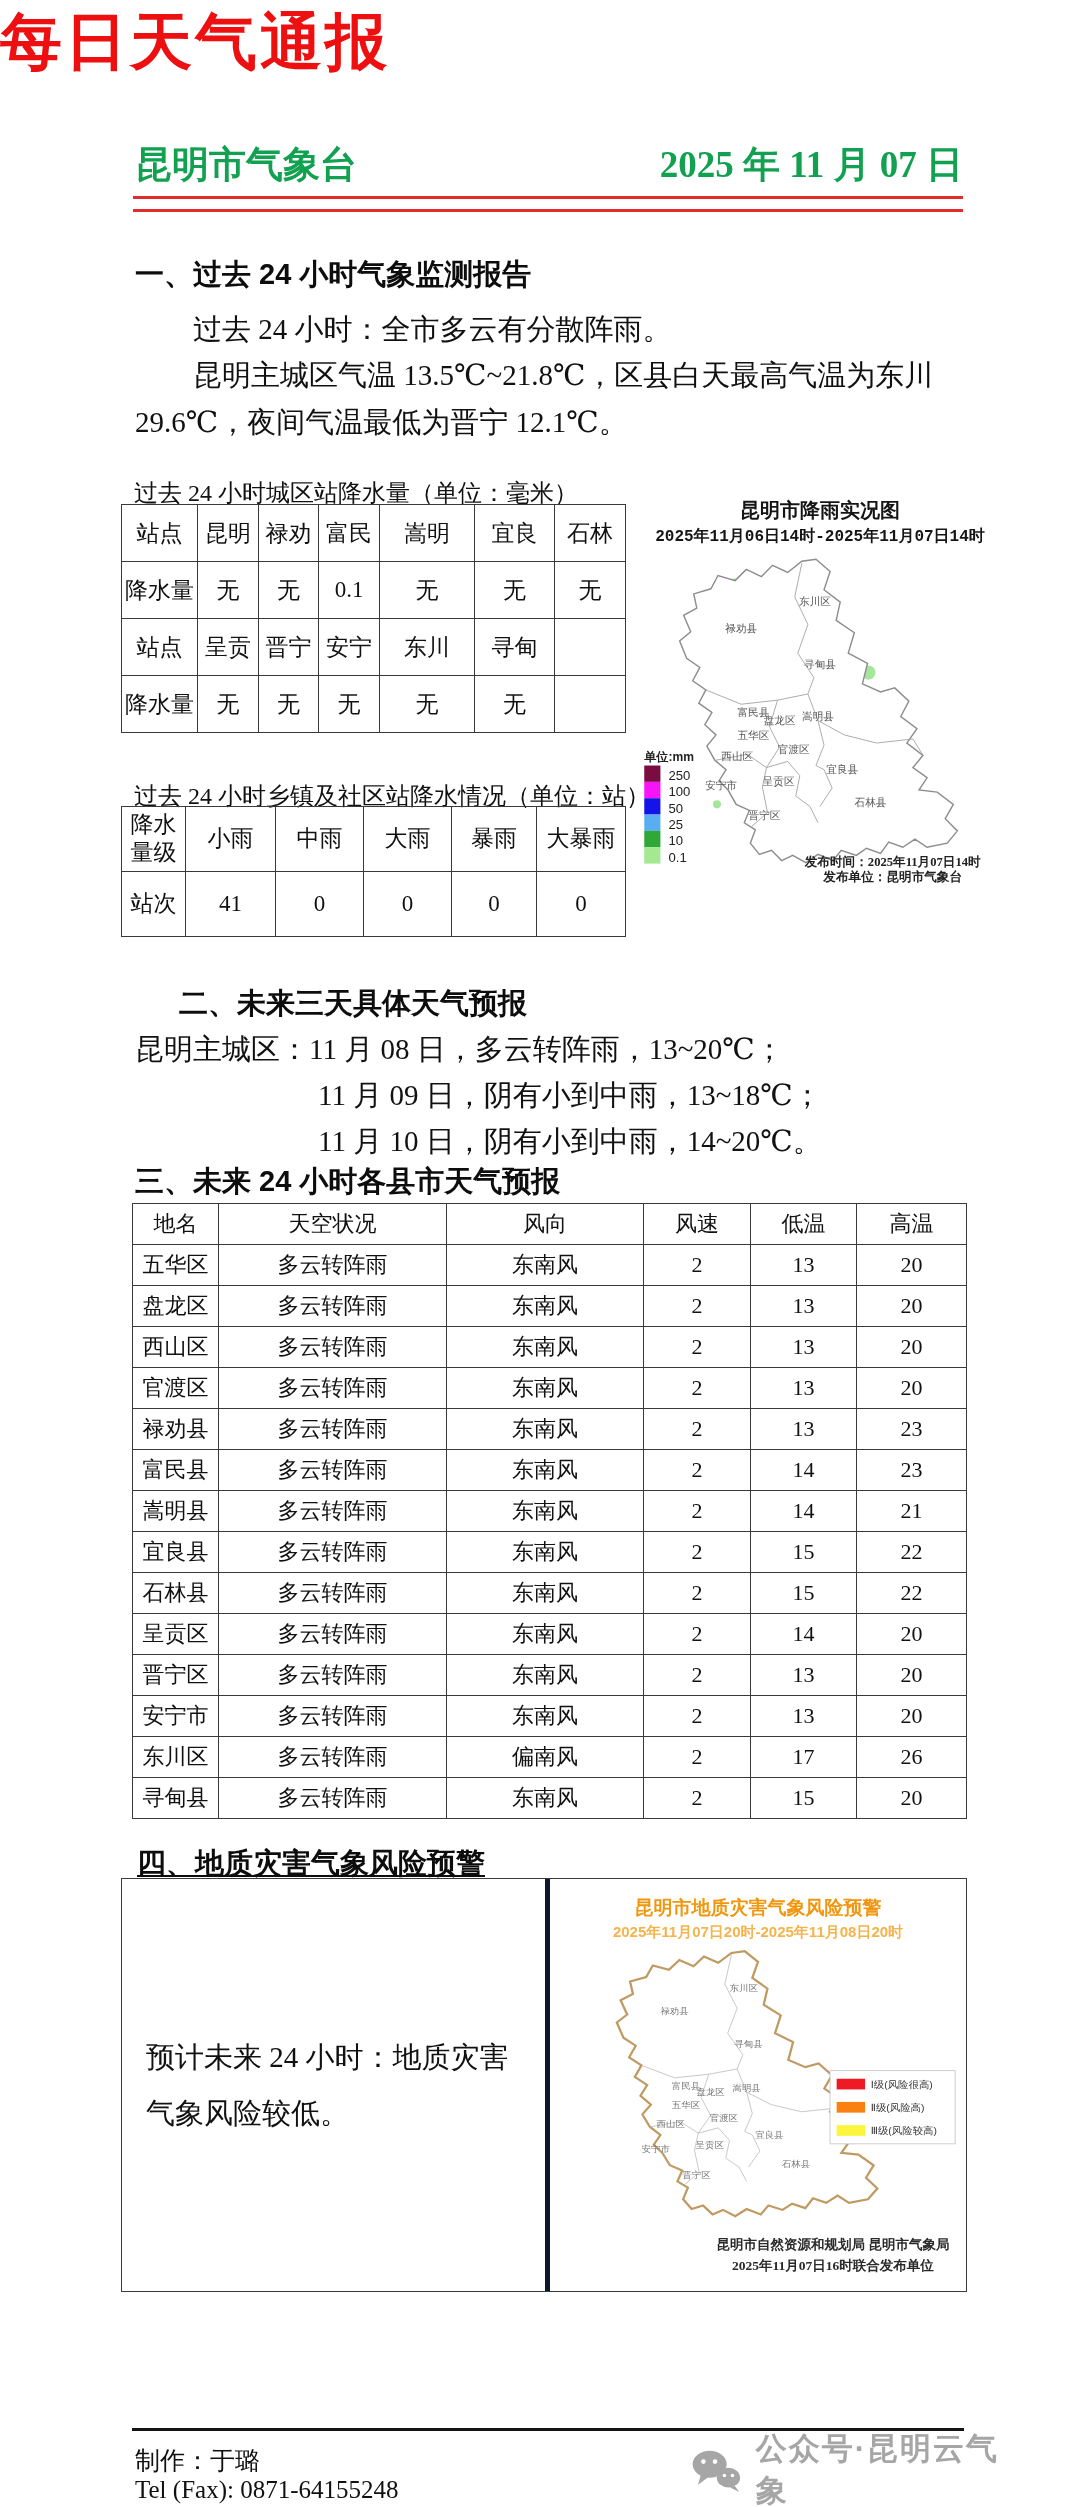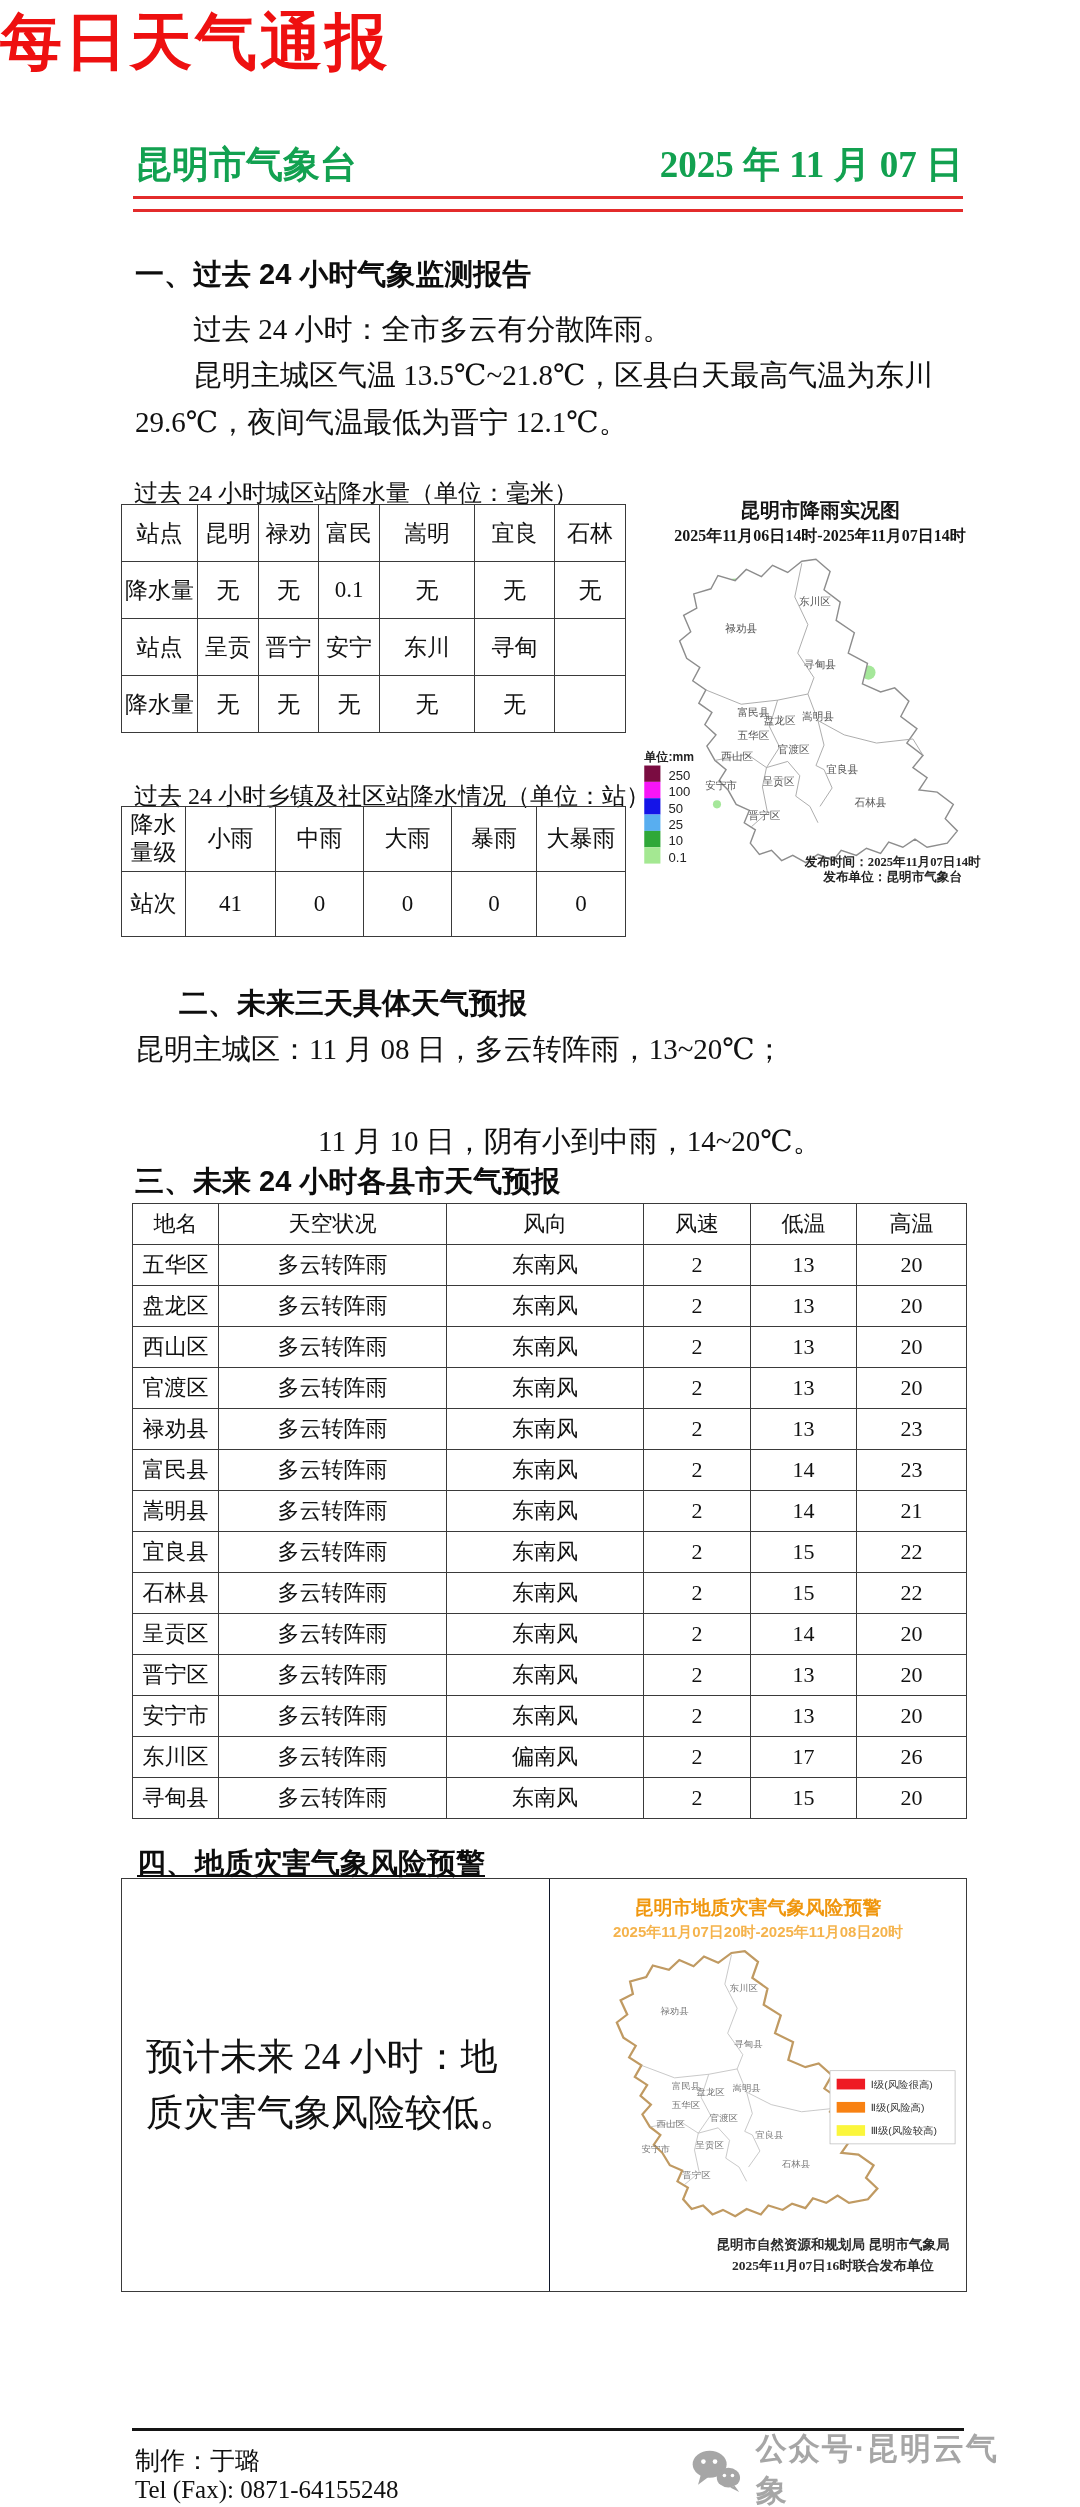--- a/index.html
+++ b/index.html
@@ -35,28 +35,28 @@
   
   #s2h{top:984px;left:135px;margin-left:44px;}
   .s2line{font-size:29px;}
   #l1{top:1030px;left:135px;}
   #l2{top:1076px;left:318px;}
   #l3{top:1122px;left:318px;}
   #s3h{top:1162px;left:135px;}
   
   #s4h{top:1844px;left:137px;text-decoration:underline;}
   #t4{top:1878px;left:121px;width:846px;height:414px;border:1px solid #3a3a3a;display:flex;box-sizing:border-box;}
-  .t4-left{width:428px;border-right:1px solid #0f172a;display:flex;align-items:center;
-           padding:0 24px;box-sizing:border-box;font-size:37px;line-height:56px;}
+  .t4-left{width:428px;border-right:5px solid #0f172a;display:flex;align-items:center;
+           padding:0 24px;box-sizing:border-box;font-size:29px;line-height:56px;}
   .t4-right{flex:1;position:relative;}
   
   #map1{top:497px;left:618px;width:404px;}
   .map-title{font-family:"Liberation Sans","DejaVu Sans",sans-serif;font-size:20px;font-weight:700;
              text-align:center;color:#151515;}
-  .map-sub{font-family:Liberation Serif, serif;font-size:16px;font-weight:700;
+  .map-sub{font-family:Liberation Mono, monospace;font-size:16px;font-weight:700;
            text-align:center;margin-top:2px;color:#151515;}
   #map1 svg{display:block;width:404px;height:332px;margin-top:4px;}
   .outline{fill:#ffffff;stroke:#8d8d8d;stroke-width:1.4;}
   .inner{fill:none;stroke:#a5a5a5;stroke-width:0.9;}
   .dlab{font-size:10.5px;fill:#555;text-anchor:middle;font-family:"Liberation Sans",sans-serif;}
   .leg-unit{font-size:12px;fill:#222;font-weight:700;font-family:"Liberation Sans",sans-serif;}
   .leg-num{font-size:13px;fill:#222;font-family:"Liberation Sans",sans-serif;}
   .issue{font-size:12.5px;fill:#222;text-anchor:middle;font-weight:700;}
   
   .map2-title{margin-top:16px;font-family:"Liberation Sans","DejaVu Sans",sans-serif;
@@ -243,20 +243,21 @@
         <text class="leg-num" x="50" y="288">10</text>
         <text class="leg-num" x="50" y="304">0.1</text>
       </g>
       <text class="issue" x="272" y="308">发布时间：2025年11月07日14时</text>
       <text class="issue" x="272" y="323">发布单位：昆明市气象台</text>
     </svg>
   </div>
 
   <div class="abs s-head" id="s2h">二、未来三天具体天气预报</div>
   <div class="abs s2line" id="l1">昆明主城区：11 月 08 日，多云转阵雨，13~20℃；</div>
+  <div class="abs s2line" id="l2">11 月 09 日，阴有小到中雨，13~18℃；</div>
   <div class="abs s2line" id="l3">11 月 10 日，阴有小到中雨，14~20℃。</div>
 
   <div class="abs s-head" id="s3h">三、未来 24 小时各县市天气预报</div>
   <table class="abs" id="t3">
     <colgroup>
         <col style="width:86px">
         <col style="width:228px">
         <col style="width:197px">
         <col style="width:107px">
         <col style="width:106px">

